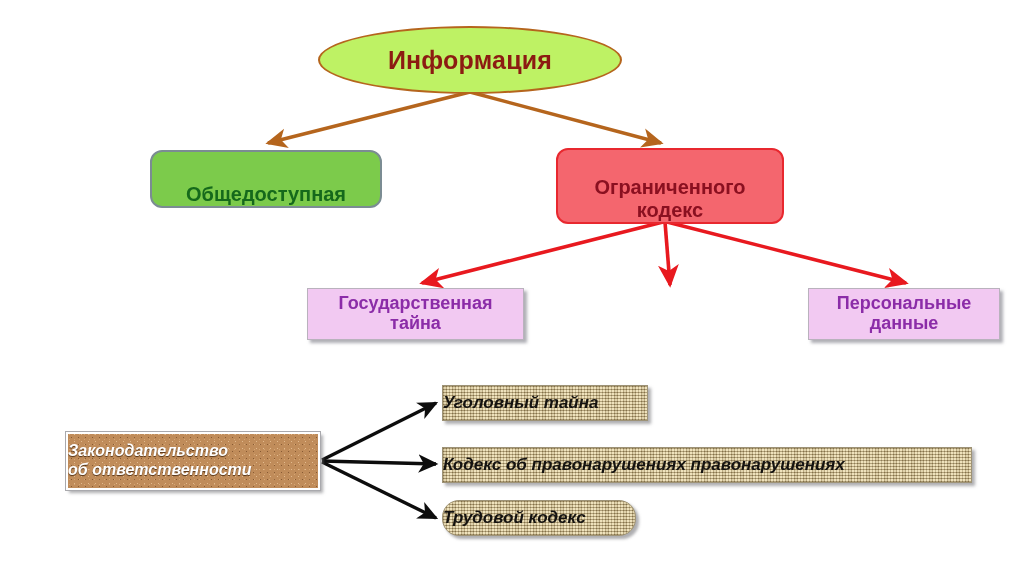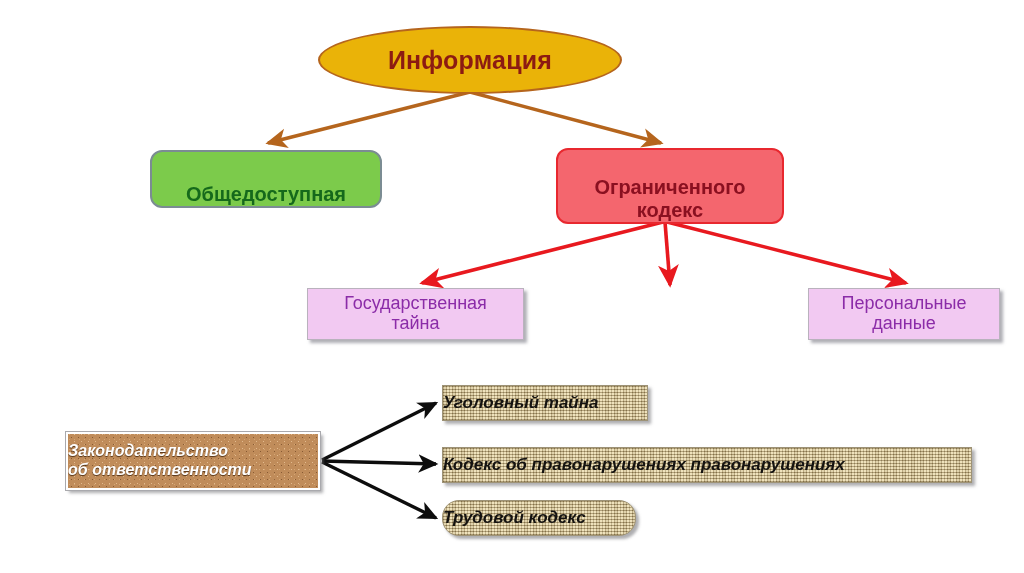--- a/index.html
+++ b/index.html
@@ -27,21 +27,21 @@
     pointer-events: none;
   }
 
   
   .node-ellipse {
     position: absolute;
     display: flex;
     align-items: center;
     justify-content: center;
     border-radius: 50%;
-    background: #eab308;
+    background: #bef264;
     border: 2.5px solid #b5651d;
     color: #8c1b12;
     font-weight: bold;
     font-size: 25px;
     letter-spacing: 0.2px;
     text-align: center;
     box-sizing: border-box;
   }
 
   
@@ -74,21 +74,21 @@
   .node-pink {
     position: absolute;
     display: flex;
     align-items: center;
     justify-content: center;
     text-align: center;
     box-sizing: border-box;
     background: #f2c9f2;
     border: 1px solid #b9b2bd;
     color: #8b2ca8;
-    font-weight: normal;
+    font-weight: bold;
     font-size: 18px;
     line-height: 1.1;
     box-shadow: 3px 3px 3px rgba(110,110,120,0.55);
   }
 
   
   .node-tex {
     position: absolute;
     display: flex;
     align-items: center;

